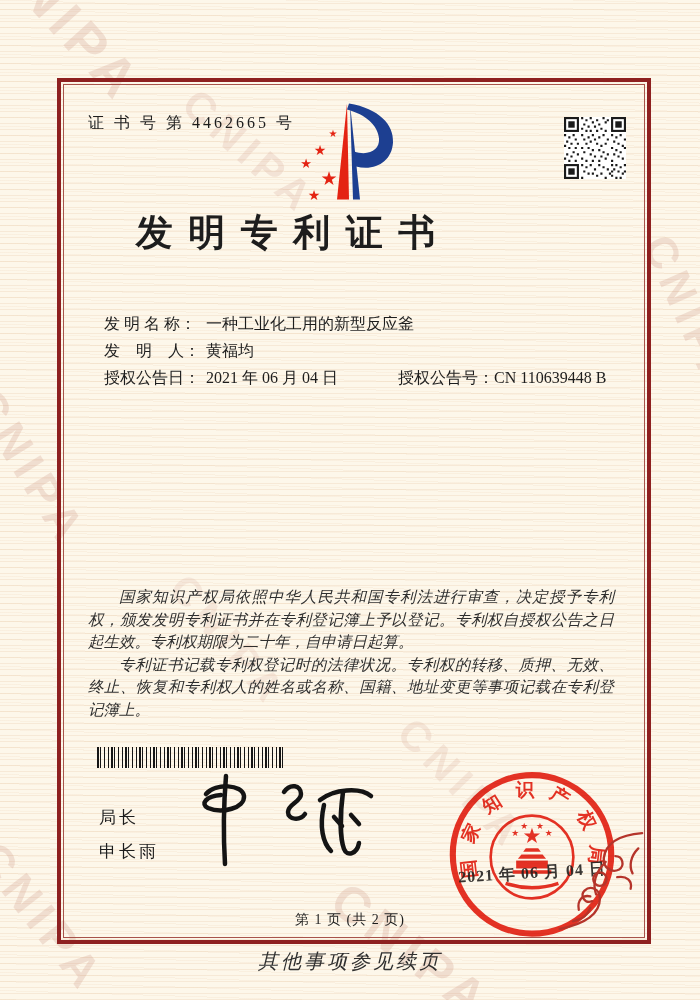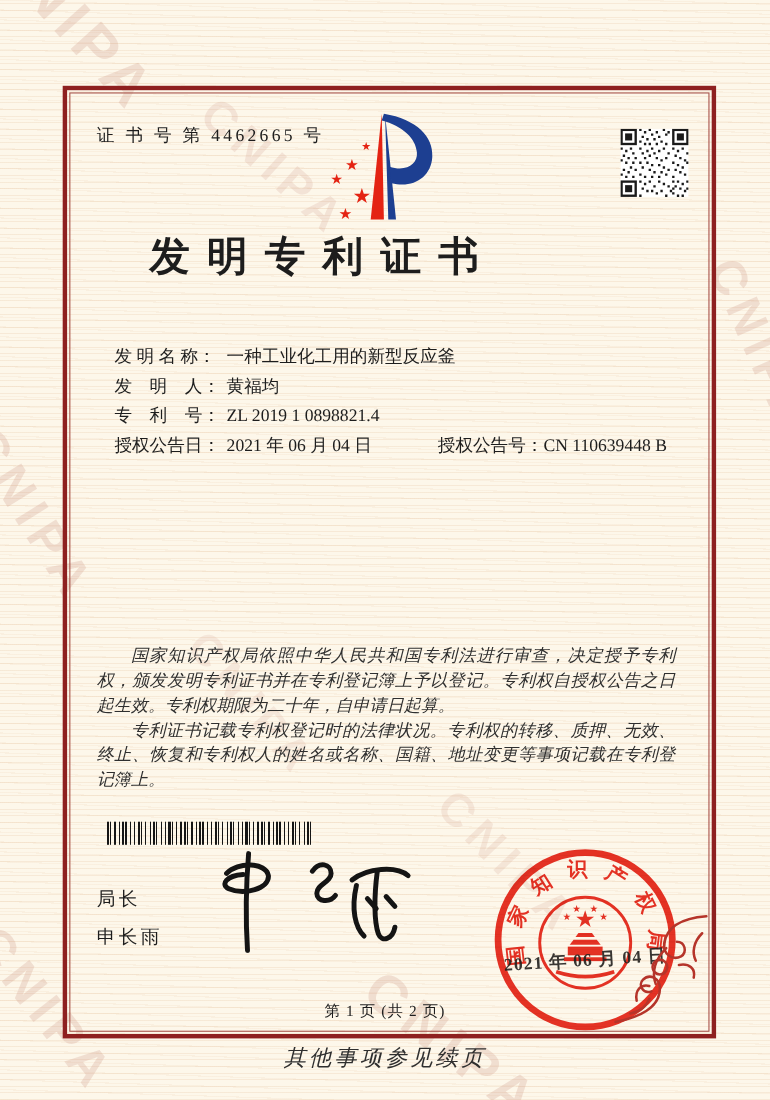--- a/index.html
+++ b/index.html
@@ -27,21 +27,21 @@
   .row .value{white-space:pre;}
   .row .label2{margin-left:60px;white-space:pre;}
   .body-text{position:absolute;left:88px;top:586px;width:526px;
              font-size:15.5px;line-height:22.5px;font-style:italic;color:#2f2f2f;
              text-align:justify;}
   .body-text p{margin:0;text-indent:2em;}
   .barcode{position:absolute;left:97px;top:747px;width:186px;height:21px;
     background:repeating-linear-gradient(90deg,#151515 0 2px,transparent 2px 3px,
       #151515 3px 4px,transparent 4px 7px,#151515 7px 8px,transparent 8px 11px,
       #151515 11px 12px,transparent 12px 14px);}
-  .signer{position:absolute;left:88px;top:806px;font-size:17px;letter-spacing:3px;}
+  .signer{position:absolute;left:99px;top:806px;font-size:17px;letter-spacing:3px;}
   .signer div{margin-bottom:11px;}
   .signature{position:absolute;left:192px;top:770px;width:190px;height:100px;}
   .seal{position:absolute;left:444px;top:762px;width:176px;height:176px;opacity:.95;
         mix-blend-mode:multiply;}
   .seal-date{position:absolute;left:432px;top:863px;width:200px;text-align:center;
         font-size:16px;font-weight:bold;letter-spacing:1px;color:#23211f;opacity:.9;
         transform:rotate(-3.5deg);white-space:pre;}
   .flourish{position:absolute;left:550px;top:828px;width:96px;height:108px;z-index:5;}
   .pagenum{position:absolute;left:57px;top:911px;width:586px;text-align:center;
         font-size:14px;letter-spacing:1px;white-space:pre;}
@@ -105,23 +105,20 @@
 <div class="title">发明专利证书</div>
 
 <div class="fields">
   <div class="row">
     <span class="label">发 明 名 称：</span><span class="value">一种工业化工用的新型反应釜</span>
   </div>
   <div class="row">
     <span class="label">发　明　人：</span><span class="value">黄福均</span>
   </div>
   <div class="row">
-    <span class="label">专　利　号：</span><span class="value">ZL 2019 1 0898821.4</span>
-  </div>
-  <div class="row">
     <span class="label">授权公告日：</span><span class="value">2021 年 06 月 04 日</span><span class="label2">授权公告号：</span><span class="value">CN 110639448 B</span>
   </div>
 </div>
 
 <div class="body-text">
   <p>国家知识产权局依照中华人民共和国专利法进行审查，决定授予专利权，颁发发明专利证书并在专利登记簿上予以登记。专利权自授权公告之日起生效。专利权期限为二十年，自申请日起算。</p>
   <p>专利证书记载专利权登记时的法律状况。专利权的转移、质押、无效、终止、恢复和专利权人的姓名或名称、国籍、地址变更等事项记载在专利登记簿上。</p>
 </div>
 
 <div class="barcode"></div>

